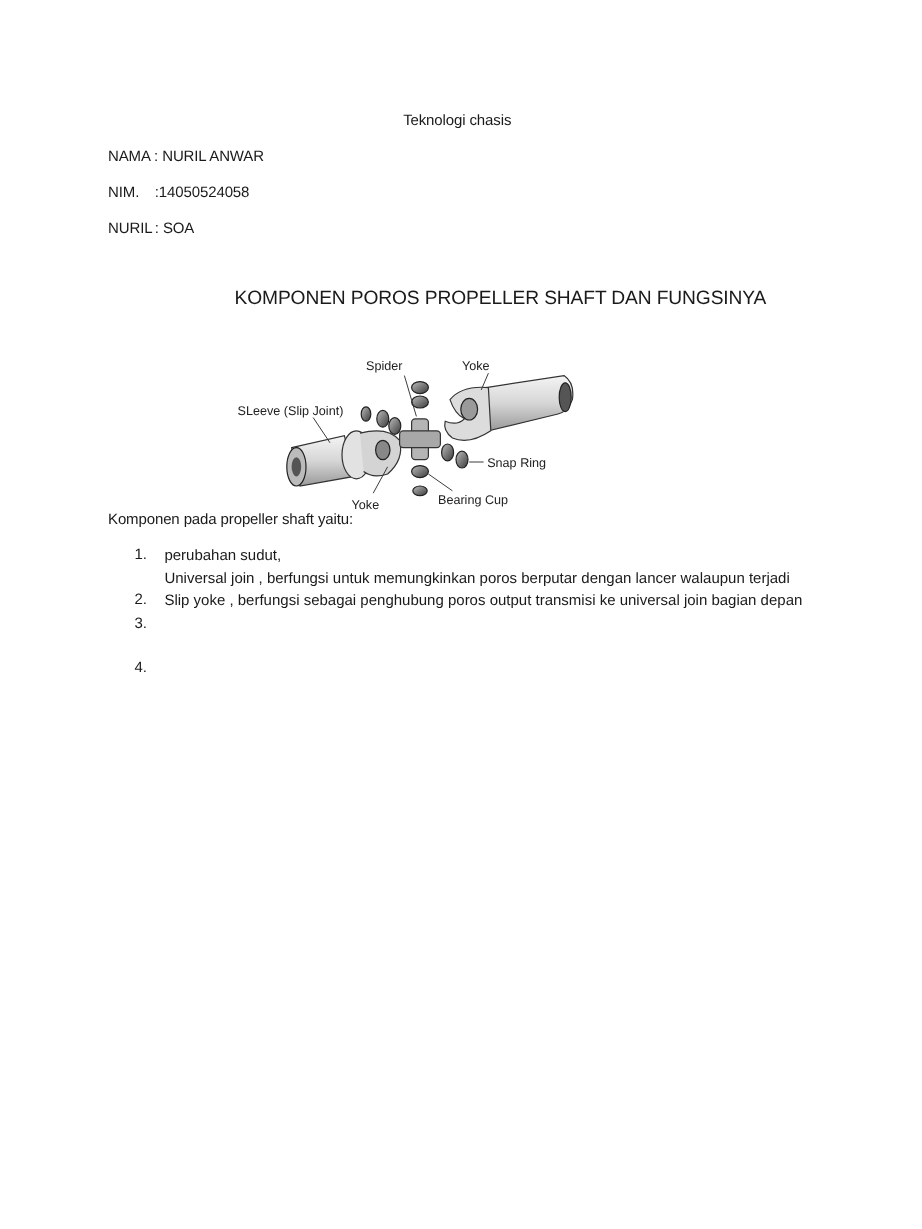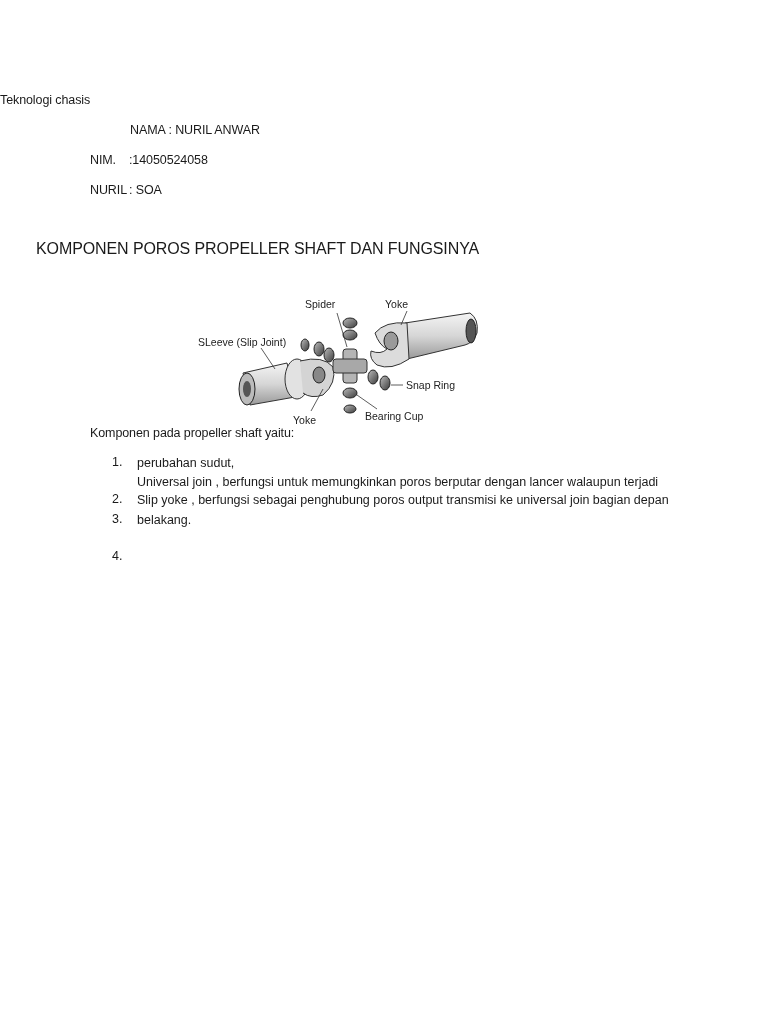--- a/index.html
+++ b/index.html
@@ -1,32 +1,32 @@
 <!DOCTYPE html>
 <html><head>
 <meta charset="utf-8">
 <style>
   html, body { margin: 0; padding: 0; background: #ffffff; }
   body { width: 768px; height: 1024px; position: relative; overflow: hidden;
          font-family: "Liberation Sans", sans-serif; color: #1a1a1a; }
   .t { position: absolute; font-size: 12.5px; white-space: nowrap; letter-spacing: -0.1px; }
-  .center { left: 0; width: 762px; text-align: left; }
+  .center { left: 0; width: 762px; text-align: center; }
   .li-num { position: absolute; left: 112px; font-size: 12.5px; }
   .li-text { position: absolute; left: 137px; font-size: 12.5px; width: 560px; line-height: 18.5px; }
   .figure { position: absolute; left: 195px; top: 293px; width: 285px; height: 135px; }
   .lbl { font-family: "Liberation Sans", sans-serif; font-size: 10.5px; fill: #222; }
 </style>
 </head>
 <body>
 
 <div>
 
   <div class="t center" style="top:93px;">Teknologi chasis</div>
 
-  <div class="t" style="left:90px; top:123px;margin-left:40px;">NAMA : NURIL ANWAR</div>
+  <div class="t" style="left:90px; top:123px;">NAMA : NURIL ANWAR</div>
 
   <div class="t" style="left:90px; top:153px;">NIM.</div>
   <div class="t" style="left:129px; top:153px;">:14050524058</div>
 
   <div class="t" style="left:90px; top:183px;">NURIL</div>
   <div class="t" style="left:129px; top:183px;">: SOA</div>
 
   <div class="t center" style="top:240px; font-size:16px;margin-left:36px;">KOMPONEN POROS PROPELLER SHAFT DAN FUNGSINYA</div>
 
   <div class="figure">
@@ -109,21 +109,20 @@
     </div>
     <div>
       <div class="li-num" style="top:492px;">2.</div>
       <div class="li-text" style="top:491px;">
         <div>Slip yoke , berfungsi sebagai penghubung poros output transmisi ke universal join bagian depan</div>
       </div>
     </div>
     <div>
       <div class="li-num" style="top:512px;">3.</div>
       <div class="li-text" style="top:511px;">
-        <div>belakang.</div>
       </div>
     </div>
     <div>
       <div class="li-num" style="top:549px;">4.</div>
       <div class="li-text" style="top:548px;">
       </div>
     </div>
   </div>
 
 </div>

